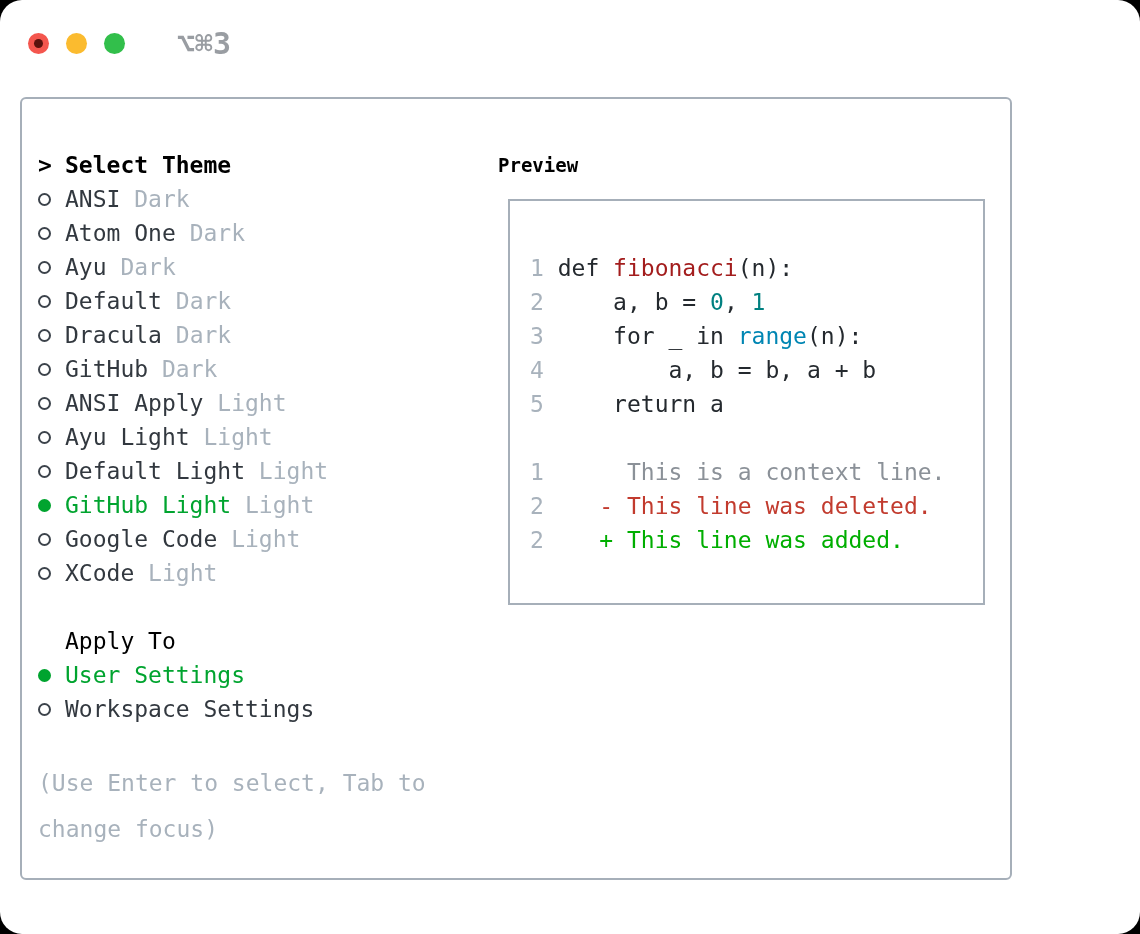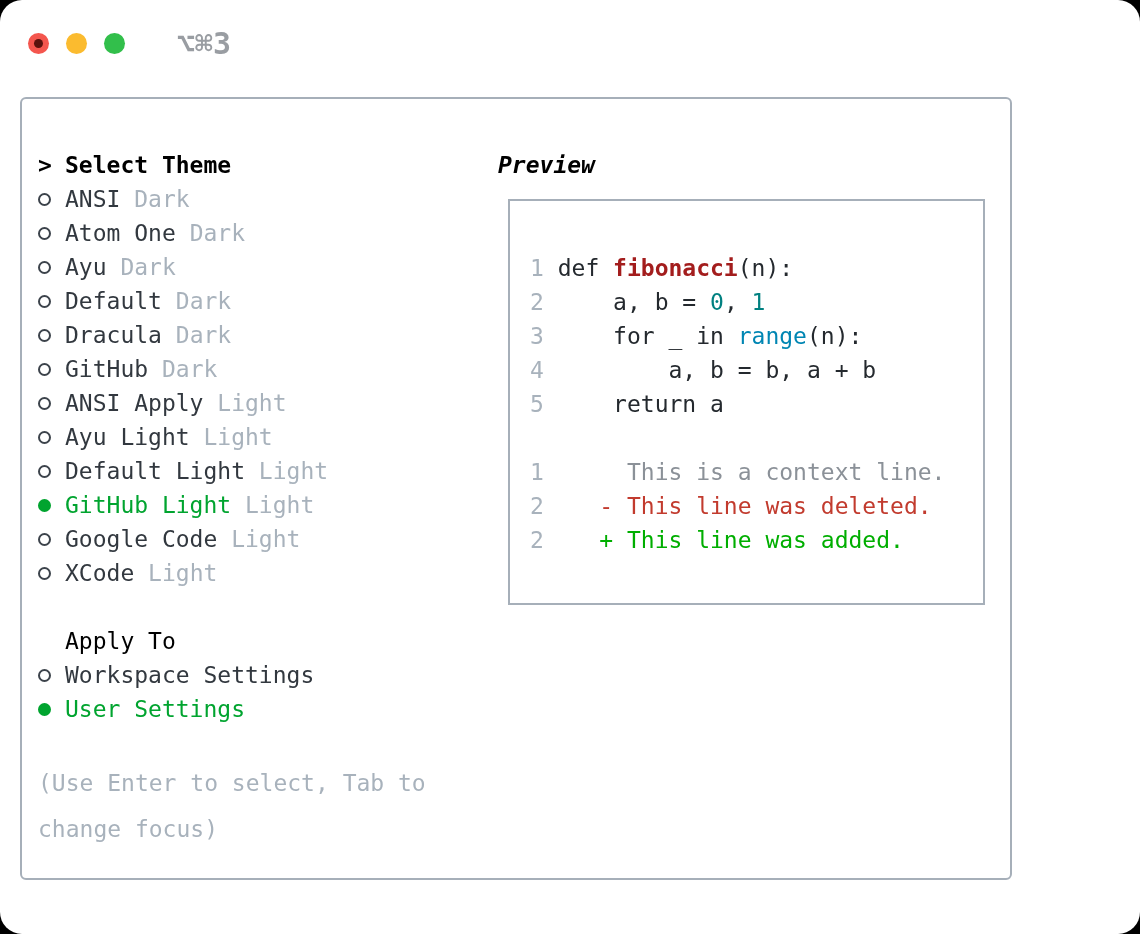--- a/index.html
+++ b/index.html
@@ -41,31 +41,31 @@
   .tname.sel-text { color:var(--accent-green); }
   .variant { color:var(--muted-gray); }
   .opt-label { color:var(--text-dark); }
   .opt-label.sel-text { color:var(--accent-green); }
   .apply-block { margin-top:34px; }
   .help { margin-top:34px; width:412px; color:var(--muted-gray);
           font-size:23px; line-height:46px; }
 
   
   .preview-title { position:absolute; left:476px; top:49px; height:34px; line-height:34px;
-                   font-size:23px; font-weight:bold; color:var(--text-black);font-style:italic; }
+                   font-size:19px; font-weight:bold; color:var(--text-black); }
   .preview-box {
     position:absolute; left:486px; top:100px; width:477px; height:406px;
     border:2px solid var(--border-gray); box-sizing:border-box;
     padding:50px 0 0 20px; overflow:hidden;
   }
   .code-line { height:34px; line-height:34px; font-size:23px; white-space:pre;
                color:var(--code-fg); }
   .tok-ln   { color:var(--muted-gray); }
   .tok-fg   { color:var(--code-fg); }
-  .tok-func { color:var(--func-red);font-weight:bold; }
+  .tok-func { color:var(--func-red); }
   .tok-num  { color:var(--number-teal); }
   .tok-call { color:var(--call-blue); }
   .tok-ctx  { color:var(--context-gray); }
   .tok-del  { color:var(--diff-red); }
   .tok-add  { color:var(--diff-green); }
 </style>
 </head>
 <body>
 
 <div class="window">
@@ -104,22 +104,22 @@
           <div class="row"><span class="bullet-col"><span class="radio"></span></span><span class="tname">Google Code</span><span class="variant"> Light</span></div>
           <div class="row"><span class="bullet-col"><span class="radio"></span></span><span class="tname">XCode</span><span class="variant"> Light</span></div>
         </div>
 
       <div class="apply-block">
         <div class="row">
           <span class="bullet-col"></span>
           <span class="subhdr">Apply To</span>
         </div>
         <div>
+            <div class="row"><span class="bullet-col"><span class="radio sel"></span></span><span class="opt-label sel-text">User Settings</span></div>
             <div class="row"><span class="bullet-col"><span class="radio"></span></span><span class="opt-label">Workspace Settings</span></div>
-            <div class="row"><span class="bullet-col"><span class="radio sel"></span></span><span class="opt-label sel-text">User Settings</span></div>
           </div>
       </div>
 
       <div class="help">(Use Enter to select, Tab to change focus)</div>
     </div>
 
     <div class="preview-title">Preview</div>
 
     <div class="preview-box">
         <div class="code-line"><span class="tok-ln">1 </span><span class="tok-fg">def </span><span class="tok-func">fibonacci</span><span class="tok-fg">(n):</span></div>

